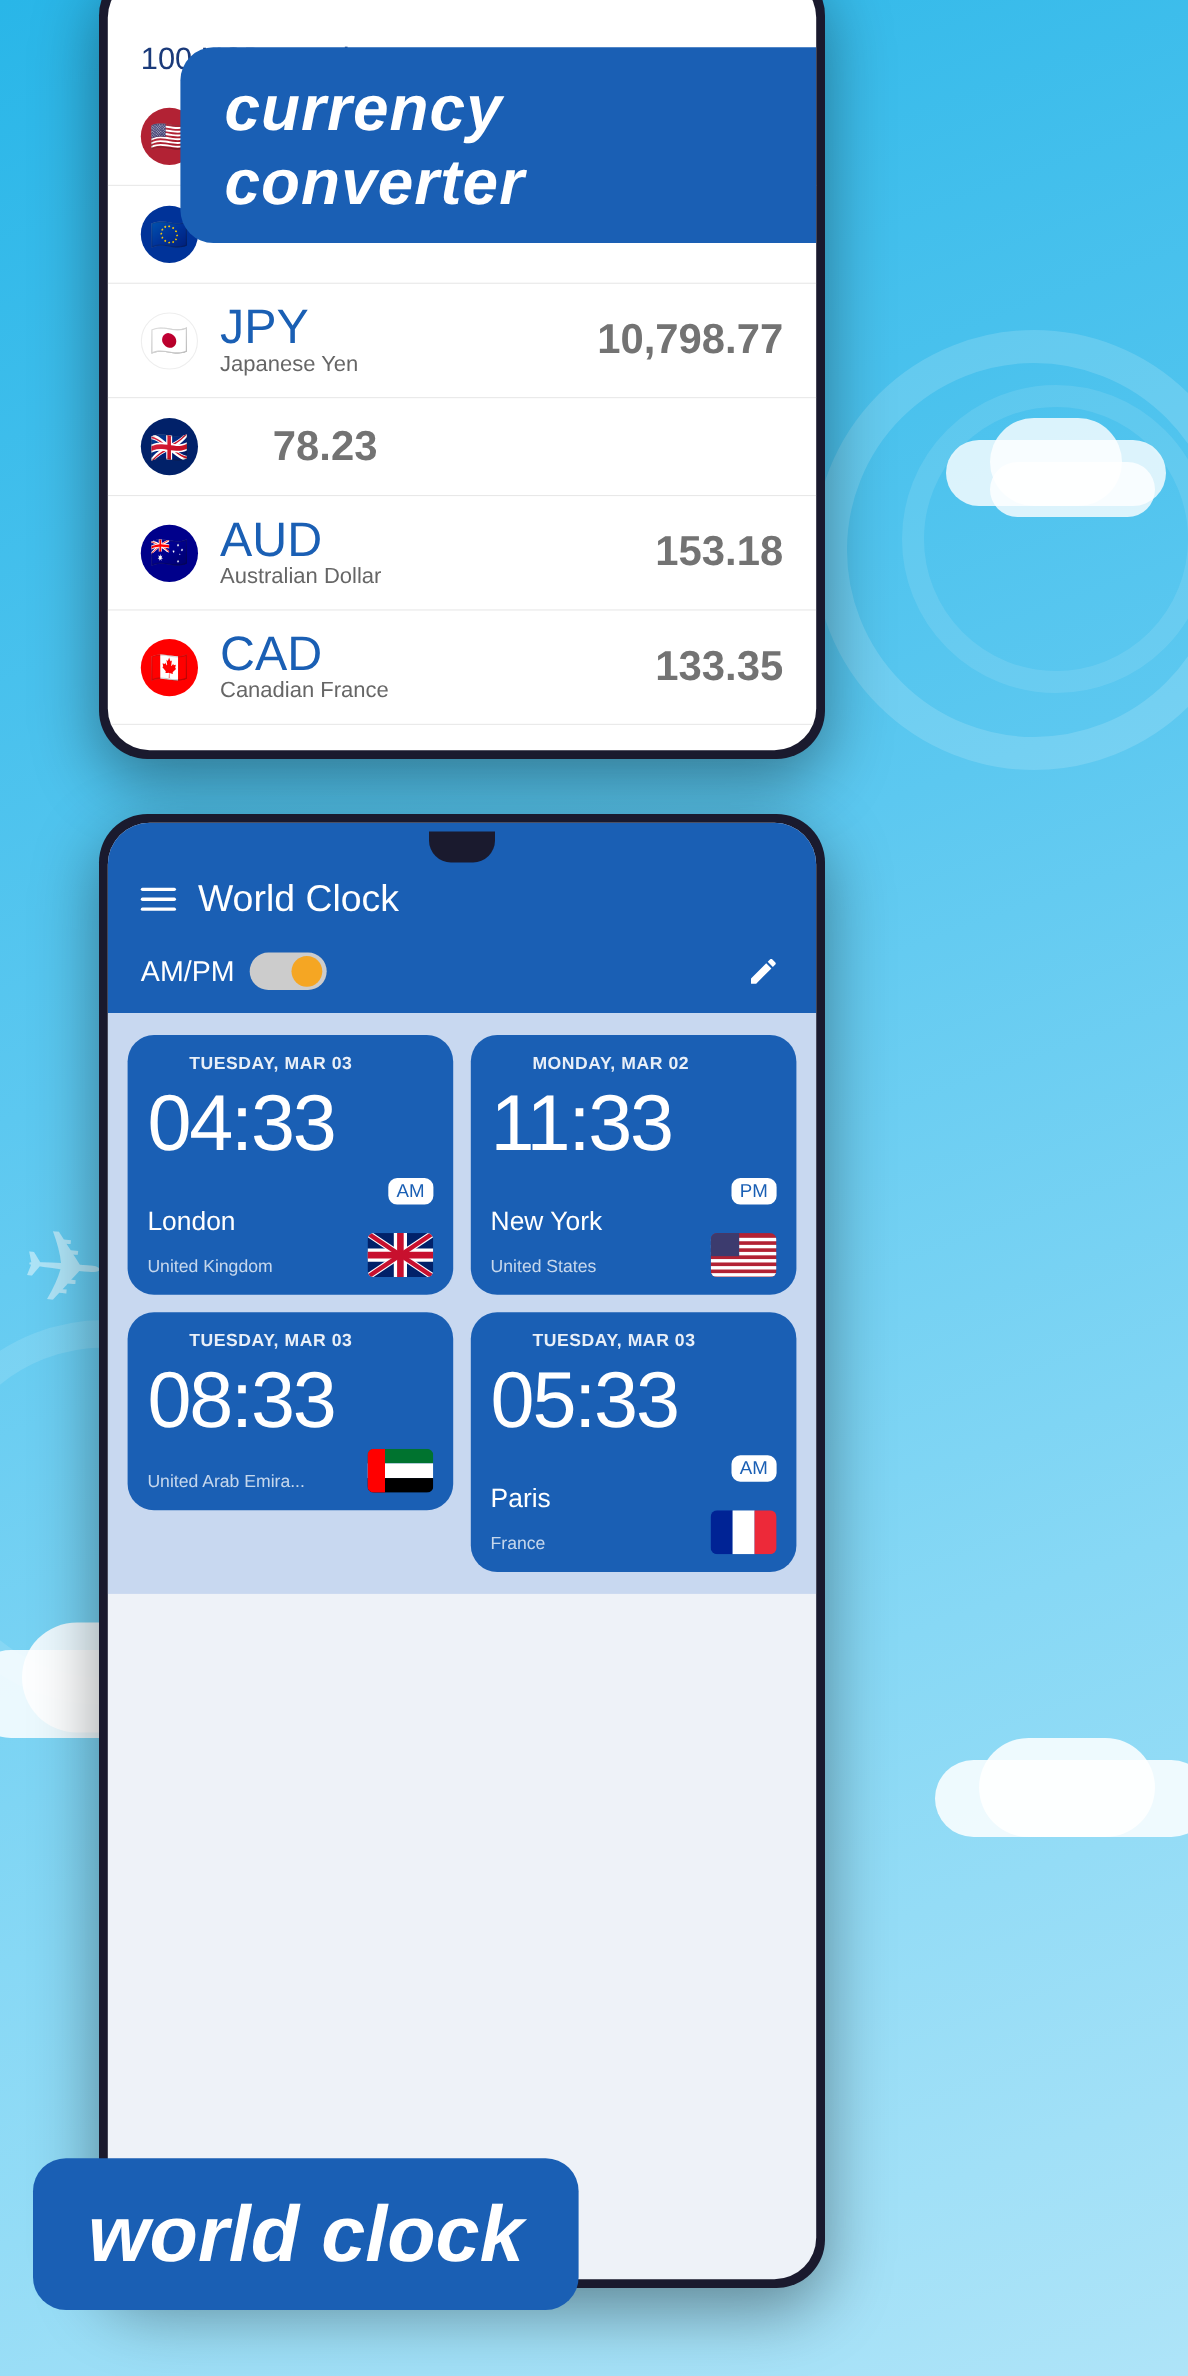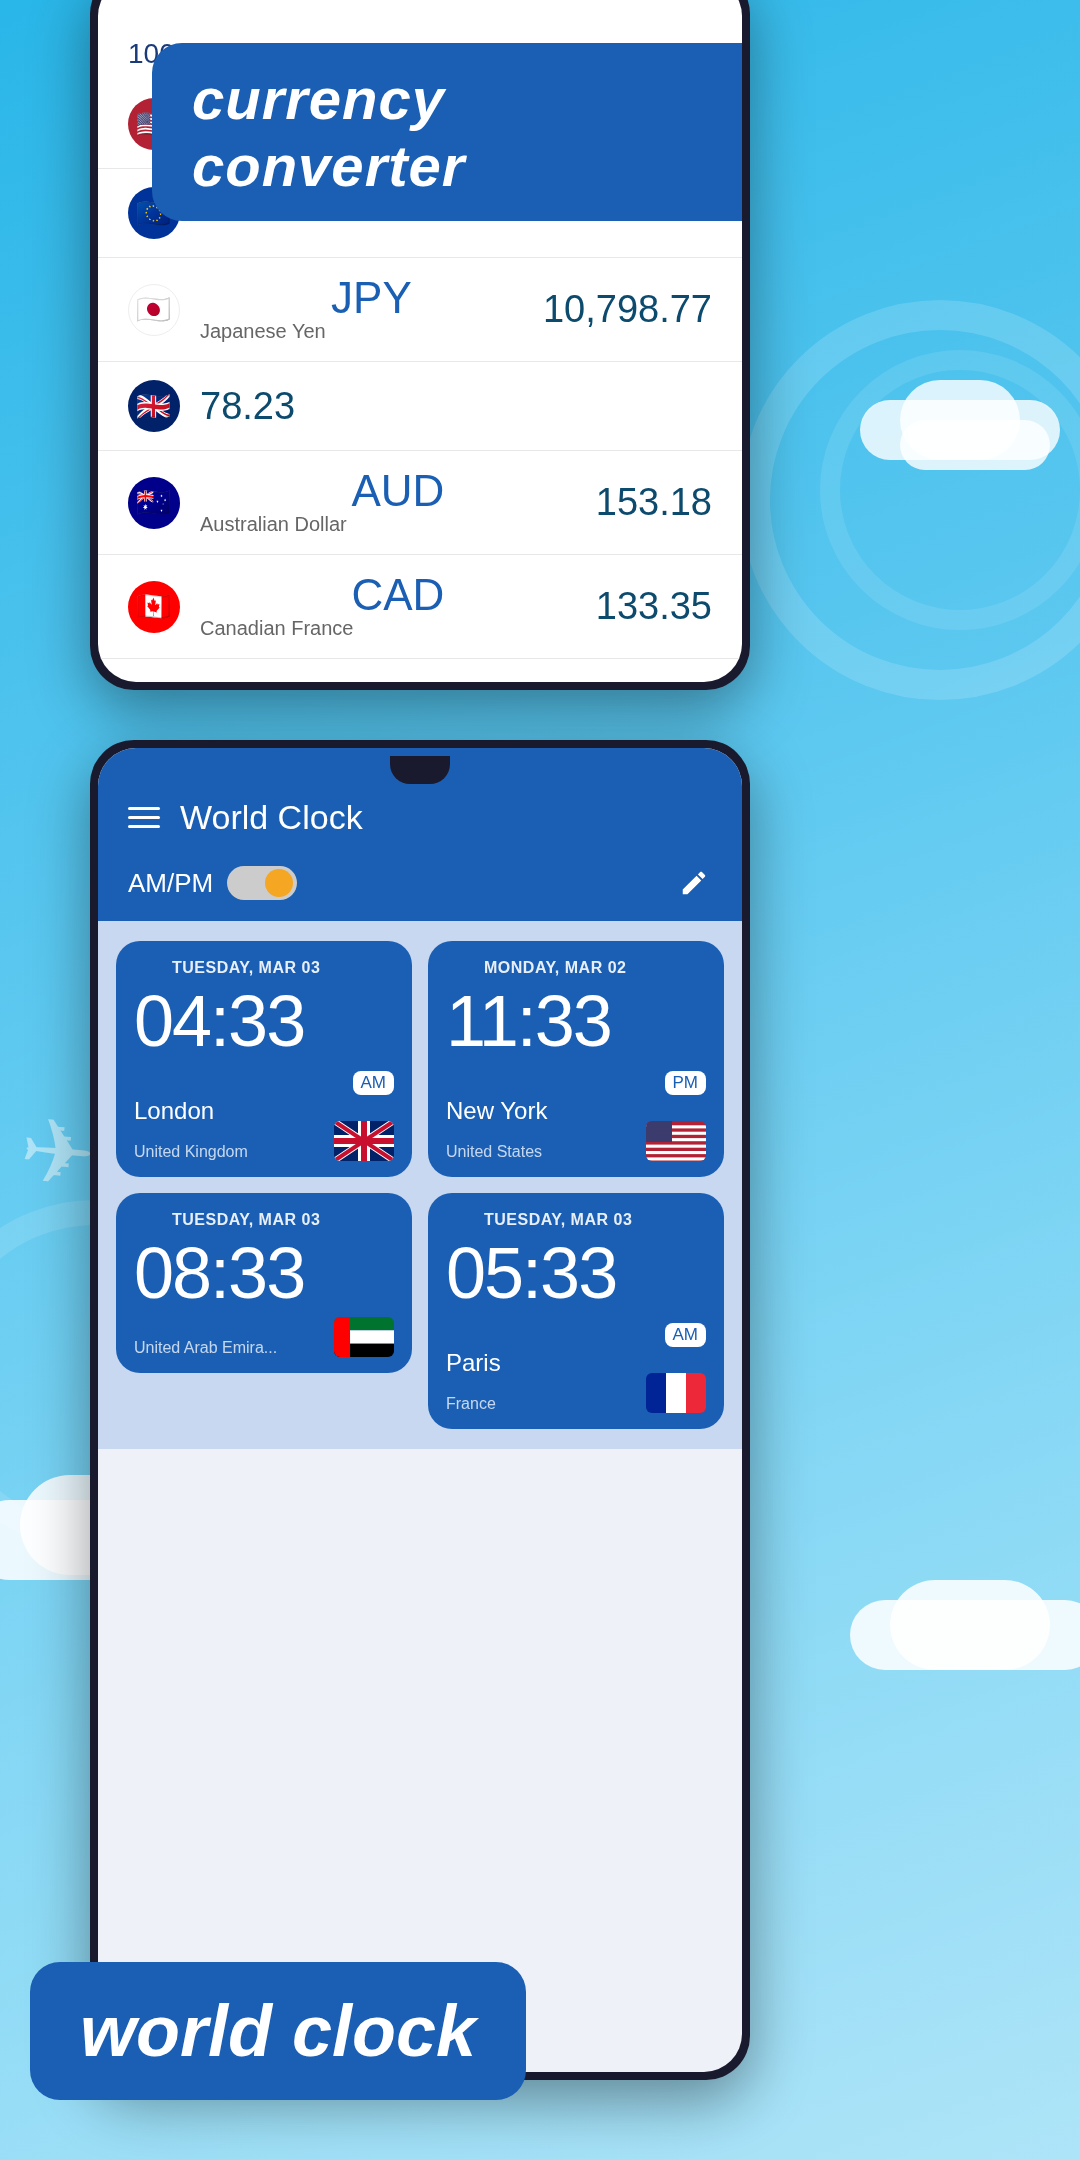--- a/index.html
+++ b/index.html
@@ -63,37 +63,37 @@
       font-size: 30px;
       overflow: hidden;
     }
 
     .currency-info { flex: 1; }
     .currency-code {
       font-size: 44px;
       color: #1a5fb4;
       font-weight: 400;
       line-height: 1;
-      text-align: center;
     }
     .currency-name {
       font-size: 20px;
       color: #666;
     }
     .currency-value {
       font-size: 38px;
-      color: #0c4a6e;
-      font-weight: 400;
+      color: #737373;
+      font-weight: 700;
+      margin-left: 48px;
     }
 
     
     .currency-banner {
       position: absolute;
       top: 65px;
-      left: 54px;
+      left: 66px;
       right: 0;
       background: #1a5fb4;
       border-radius: 30px 0 0 30px;
       padding: 22px 40px;
       z-index: 10;
     }
     .currency-banner-text {
       font-size: 58px;
       font-weight: 900;
       color: #fff;

